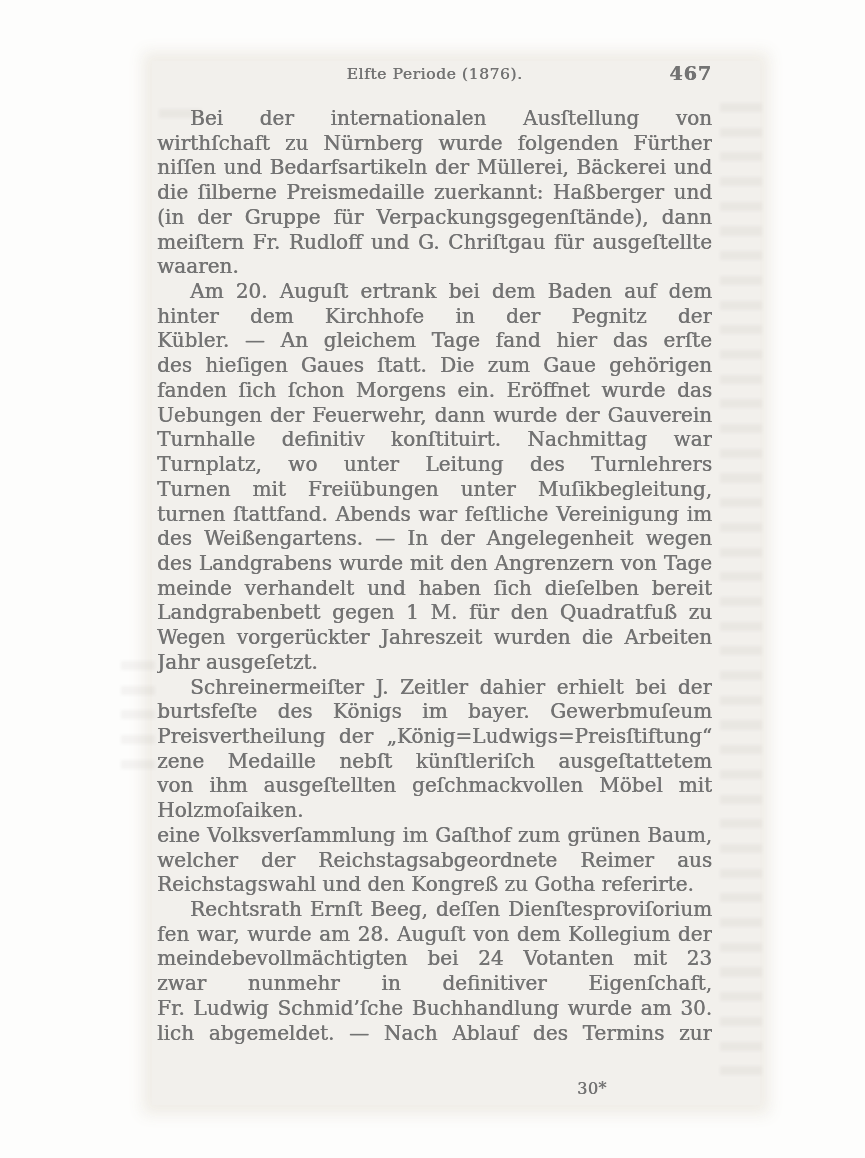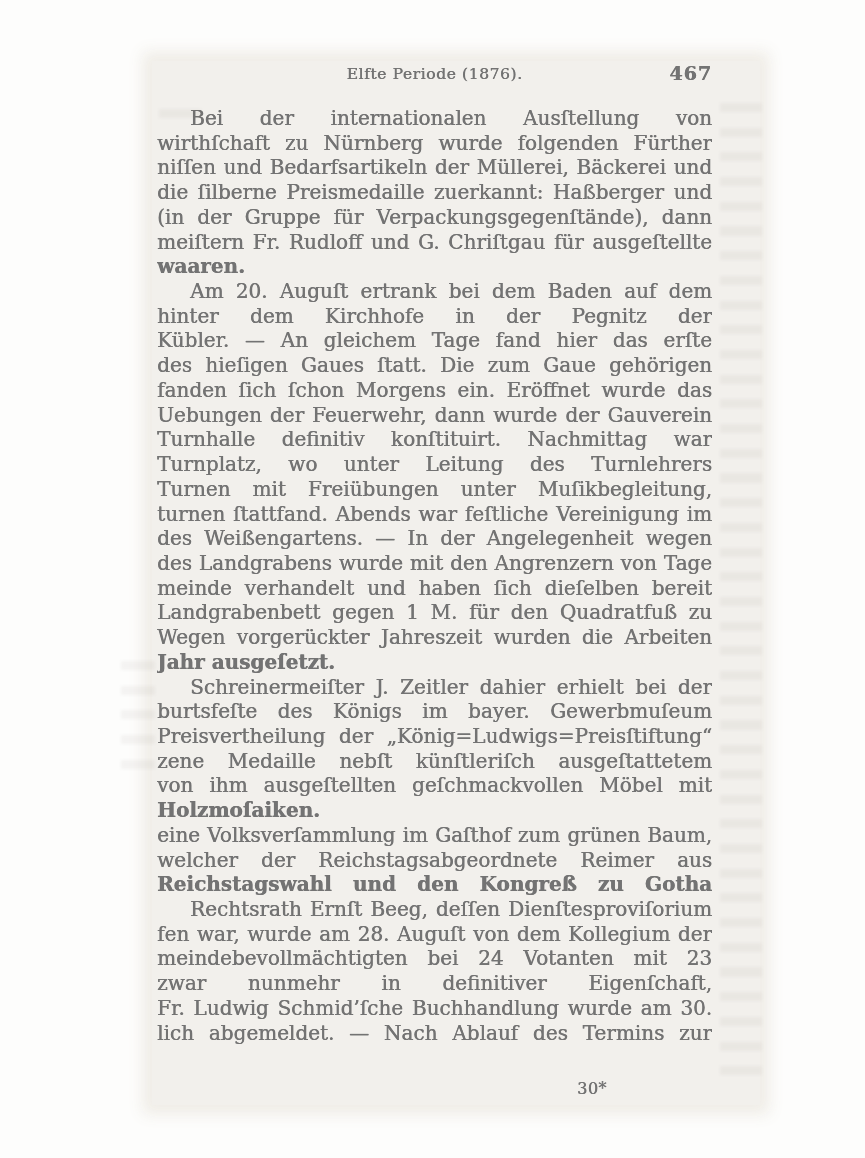--- a/index.html
+++ b/index.html
@@ -61,21 +61,21 @@
   .paragraph { margin: 0; }
   .line {
     height: 24.72px;
     line-height: 24.72px;
     font-size: 20px;
     text-align: justify;
     text-align-last: justify;
     overflow: hidden;
   }
   .line.first { text-indent: 33px; }
-  .line.endline { text-align-last: left; font-weight: bold; }
+  .line.endline { text-align-last: left; }
   .sig-mark {
     position: absolute;
     top: 1010px;
     left: 420px;
     font-size: 16px;
     letter-spacing: 0.5px;
     margin-top: 8px;
   }
   
   .bleed {

